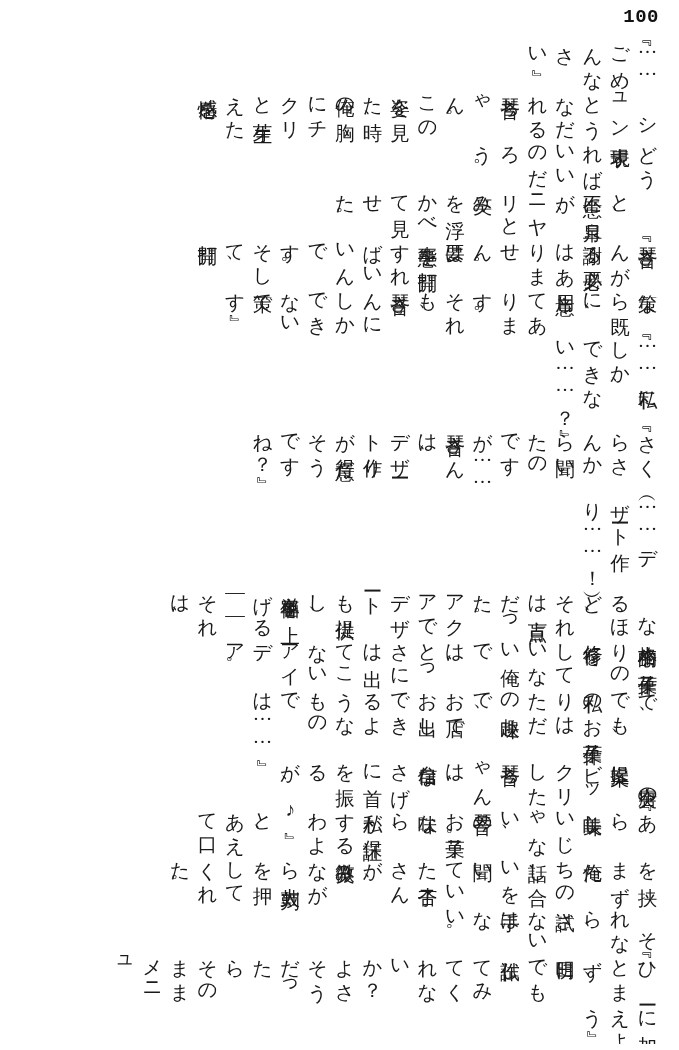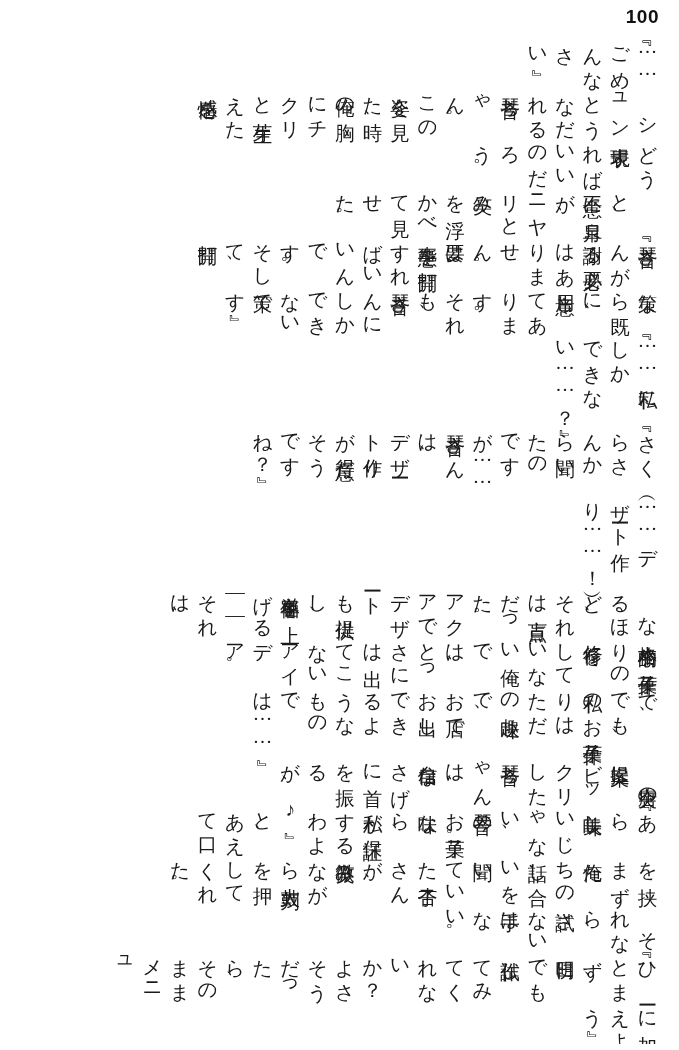--- a/index.html
+++ b/index.html
@@ -15,21 +15,21 @@
     width: 679px;
     height: 1050px;
     background: #ffffff;
     overflow: hidden;
     box-sizing: border-box;
   }
   .page-number {
     position: absolute;
     top: 6px;
     right: 20px;
-    font-family: Liberation Sans, sans-serif;
+    font-family: Liberation Mono, monospace;
     font-size: 19px;
     font-weight: bold;
     color: #111111;
     letter-spacing: 0.5px;
   }
   .text-frame {
     position: absolute;
     top: 34px;
     right: 18px;
     bottom: 6px;

